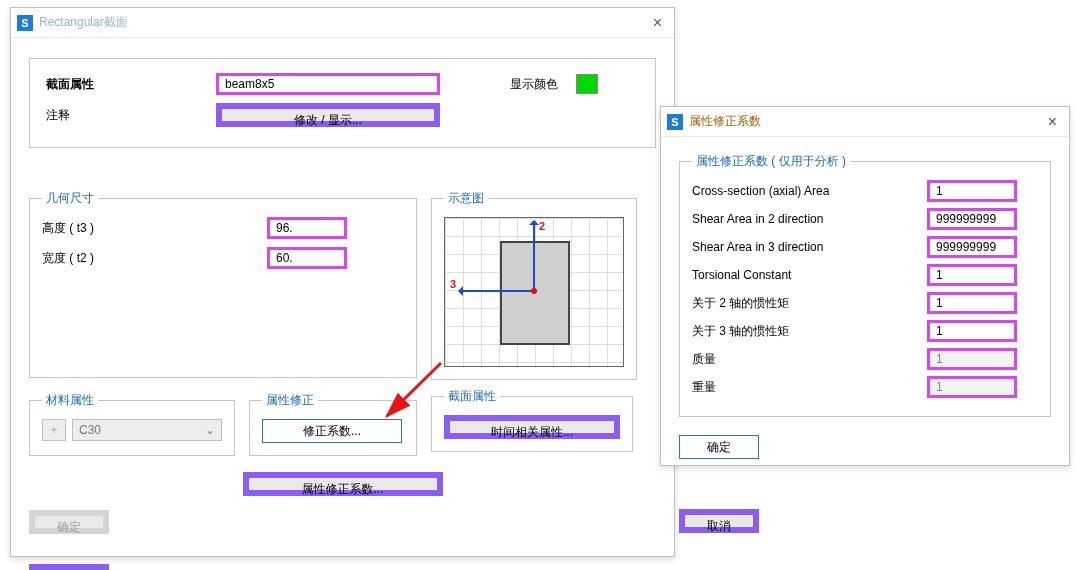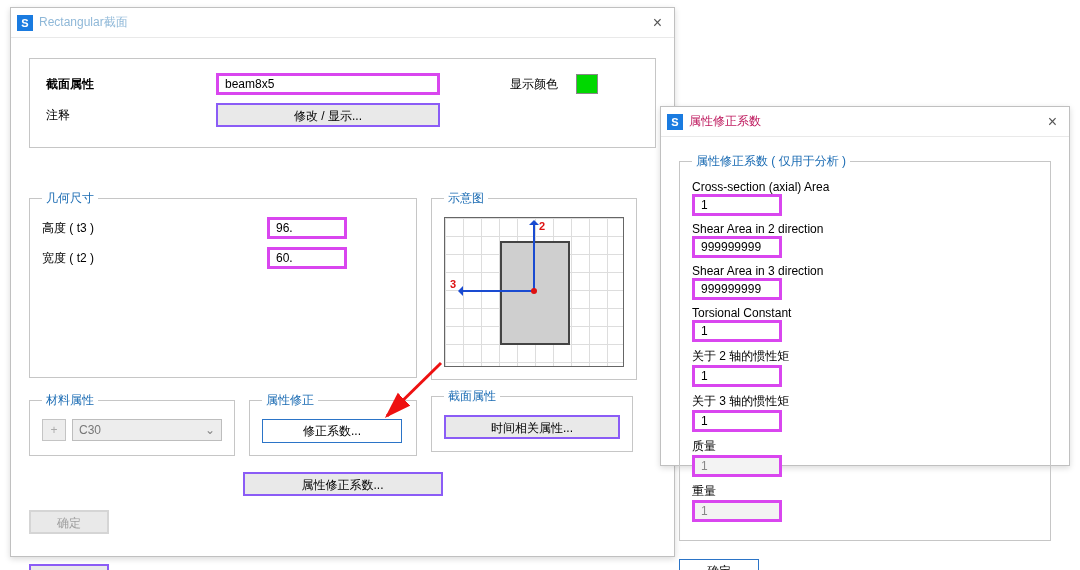--- a/index.html
+++ b/index.html
@@ -26,21 +26,21 @@
 
   
   .main-window { left:10px; top:7px; width:665px; height:550px; }
   .row { display:flex; align-items:center; margin-bottom:8px; }
   .label-col { width:170px; font-weight:bold; }
   .label-col.normal { font-weight:normal; }
   .inp {
     border:3px solid #d946ef; height:22px; padding:1px 6px; background:#fff;
   }
   .btn {
-    border:2px solid #8b5cf6; background:#e9e9e9; text-align:center; height:24px; line-height:22px;
+    border:6px solid #8b5cf6; background:#e9e9e9; text-align:center; height:24px; line-height:22px;
     cursor:pointer;
   }
   .btn.wide { width:224px; }
   .btn.flat { background:#e9e9e9; }
   .btn.disabled { color:#9e9e9e; border-color:#d5d5d5; }
   .btn.focus { border:1.5px solid #2b74c7; background:#fff; }
   .color-swatch { width:22px; height:20px; background:#00d800; border:1px solid #888; }
 
   fieldset.group {
     border:1px solid #c6c6c6; margin:0; padding:10px 12px 12px 12px;
@@ -78,21 +78,21 @@
   .plus-btn { width:24px; height:22px; border:1px solid #c4c4c4; background:#ededed; color:#aaa; text-align:center; line-height:20px; }
   .combo { display:flex; align-items:center; justify-content:space-between; width:150px; height:22px; border:1px solid #bdbdbd; background:#ededed; padding:0 6px; color:#777; }
   .chev { color:#888; }
 
   .arrow-svg { position:absolute; left:370px; top:350px; pointer-events:none; }
 
   .btn-row { display:flex; gap:30px; justify-content:center; margin-top:14px;flex-direction:column; }
 
   
   .dlg2 { left:660px; top:106px; width:410px; height:360px; }
-  .mod-row { display:flex; margin-bottom:6px;flex-direction:column; }
+  .mod-row { display:flex; align-items:center; margin-bottom:6px; }
   .mod-lbl { width:235px; }
   .mod-inp { width:90px; }
   .mod-inp.ro { background:#f3f3f3; color:#888; }
 
 </style>
 </head>
 <body>
 
 <div class="window main-window">
   <div class="titlebar">
@@ -194,21 +194,21 @@
         </marker>
       </defs>
     <line x1="60" y1="5" x2="6" y2="58" stroke="#e11" stroke-width="3" marker-end="url(#ah)"></line>
   </svg>
 </div>
 
 <div class="window dlg2">
   <div class="titlebar">
     <div class="titlebar-left">
       <div class="app-icon">S</div>
-      <span style="color:#be185d">属性修正系数</span>
+      <span style="color:#a16207">属性修正系数</span>
     </div>
     <div class="close-x">×</div>
   </div>
   <div class="client" style="padding:16px 18px;">
     <fieldset class="group">
       <legend>属性修正系数 ( 仅用于分析 )</legend>
       <div id="mod-rows">
           <div class="mod-row">
             <div class="mod-lbl">Cross-section (axial) Area</div>
             <input class="inp mod-inp" value="1" style="">

